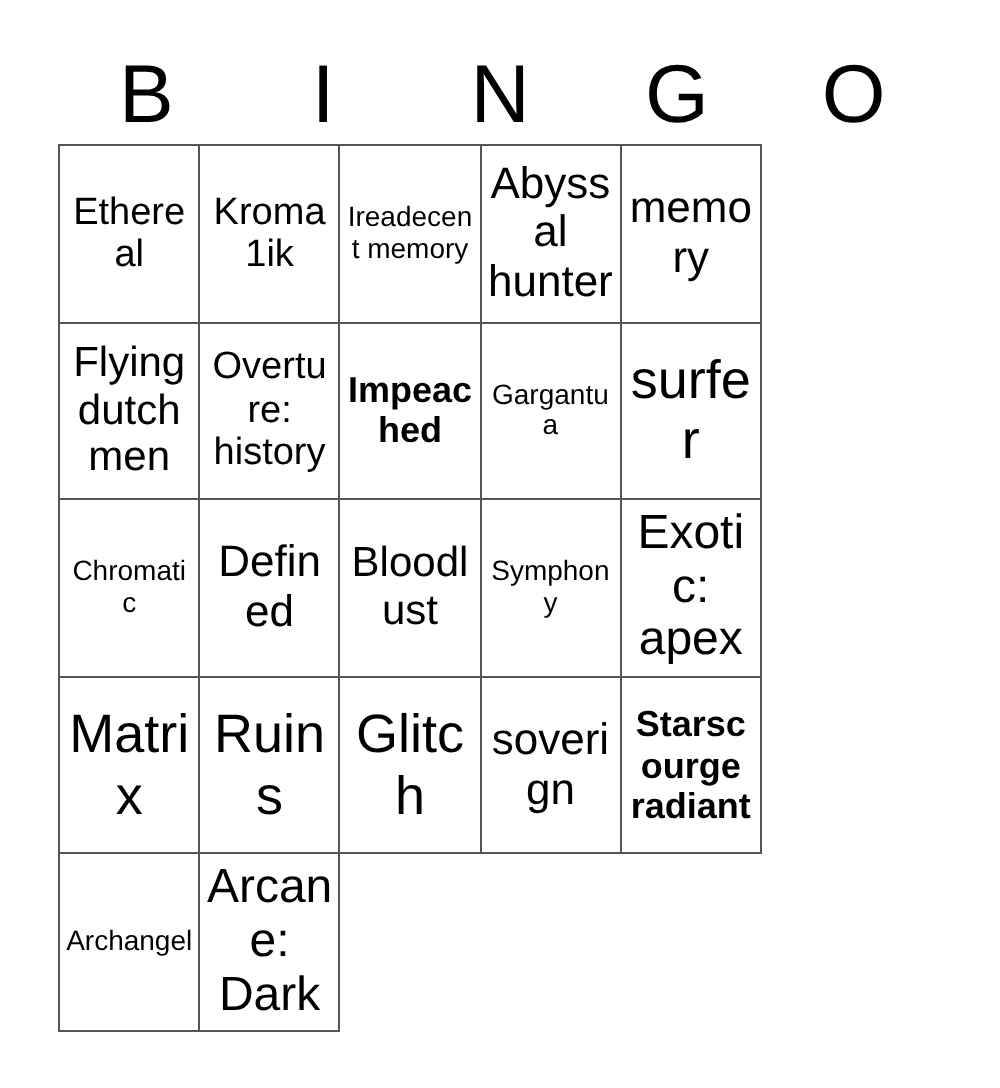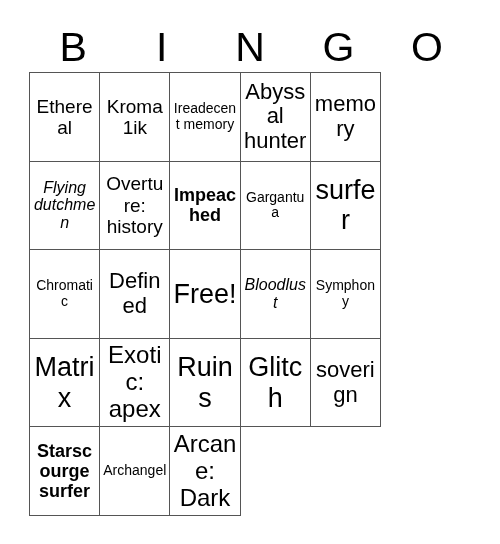--- a/index.html
+++ b/index.html
@@ -79,21 +79,21 @@
     line-height: 1.12;
     color: #000000;
     word-wrap: break-word;
   }
 
   
   .fs-xxl { font-size: 27px; }
   .fs-l   { font-size: 24px; }
   .fs-m   { font-size: 22px; }
   .fs-s   { font-size: 19px; }
-  .fs-xs  { font-size: 16px; font-style: italic; }
+  .fs-xs  { font-size: 21px; }
   .fs-xxs { font-size: 14px; }
   .fs-tiny{ font-size: 18px; font-weight: bold; }
 </style>
 </head>
 <body>
 
 <div id="bingo-card">
 
   <div id="header-row">
     <div class="header-letter">B</div>
@@ -136,47 +136,44 @@
         <span class="cell-text fs-xxl">surfer</span>
       </div>
 
     <div class="cell">
         <span class="cell-text fs-xxs">Chromatic</span>
       </div>
     <div class="cell">
         <span class="cell-text fs-m">Defined</span>
       </div>
     <div class="cell">
-        <span class="cell-text fs-xxl">Free!</span>
-      </div>
-    <div class="cell">
         <span class="cell-text fs-xs">Bloodlust</span>
       </div>
     <div class="cell">
         <span class="cell-text fs-xxs">Symphony</span>
       </div>
 
     <div class="cell">
-        <span class="cell-text fs-xxl">Matrix</span>
+        <span class="cell-text fs-l">Exotic: apex</span>
       </div>
     <div class="cell">
-        <span class="cell-text fs-l">Exotic: apex</span>
+        <span class="cell-text fs-xxl">Matrix</span>
       </div>
     <div class="cell">
         <span class="cell-text fs-xxl">Ruins</span>
       </div>
     <div class="cell">
         <span class="cell-text fs-xxl">Glitch</span>
       </div>
 
     <div class="cell">
         <span class="cell-text fs-m">soverign</span>
       </div>
     <div class="cell">
-        <span class="cell-text fs-tiny">Starscourge surfer</span>
+        <span class="cell-text fs-tiny">Starscourge radiant</span>
       </div>
     <div class="cell">
         <span class="cell-text fs-xxs">Archangel</span>
       </div>
     <div class="cell">
         <span class="cell-text fs-l">Arcane: Dark</span>
       </div>
   </div>
 
 </div>

